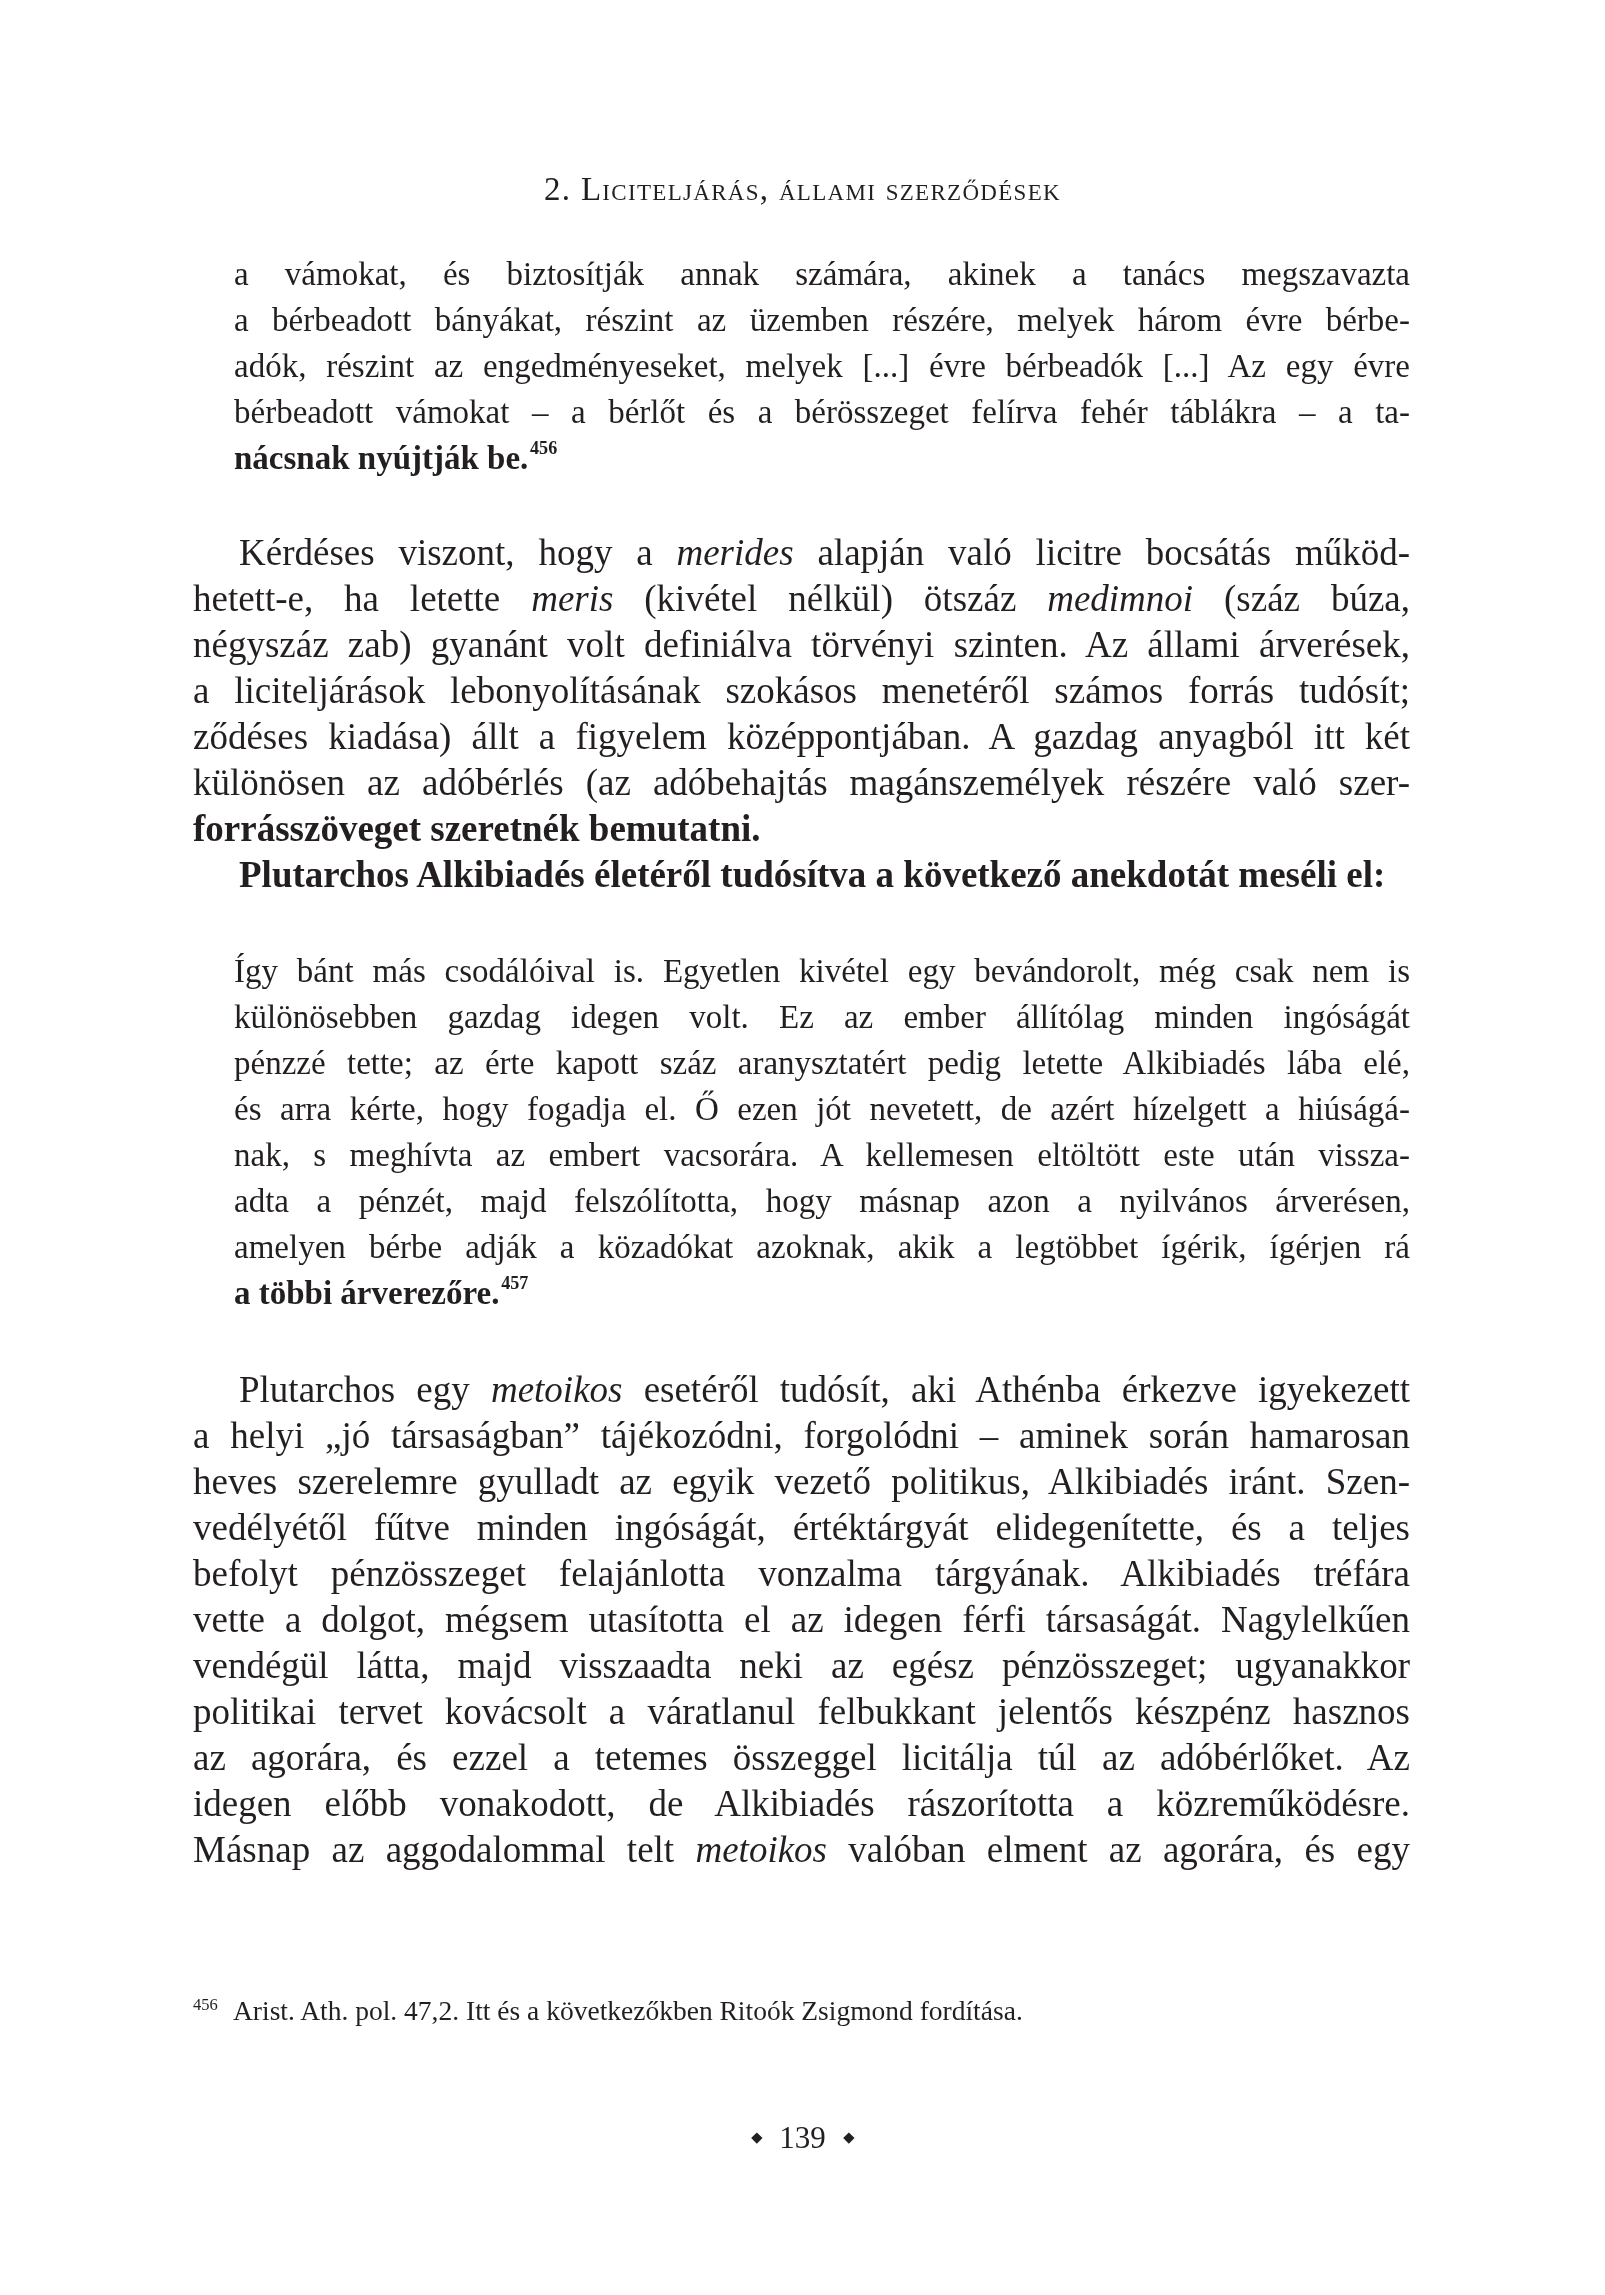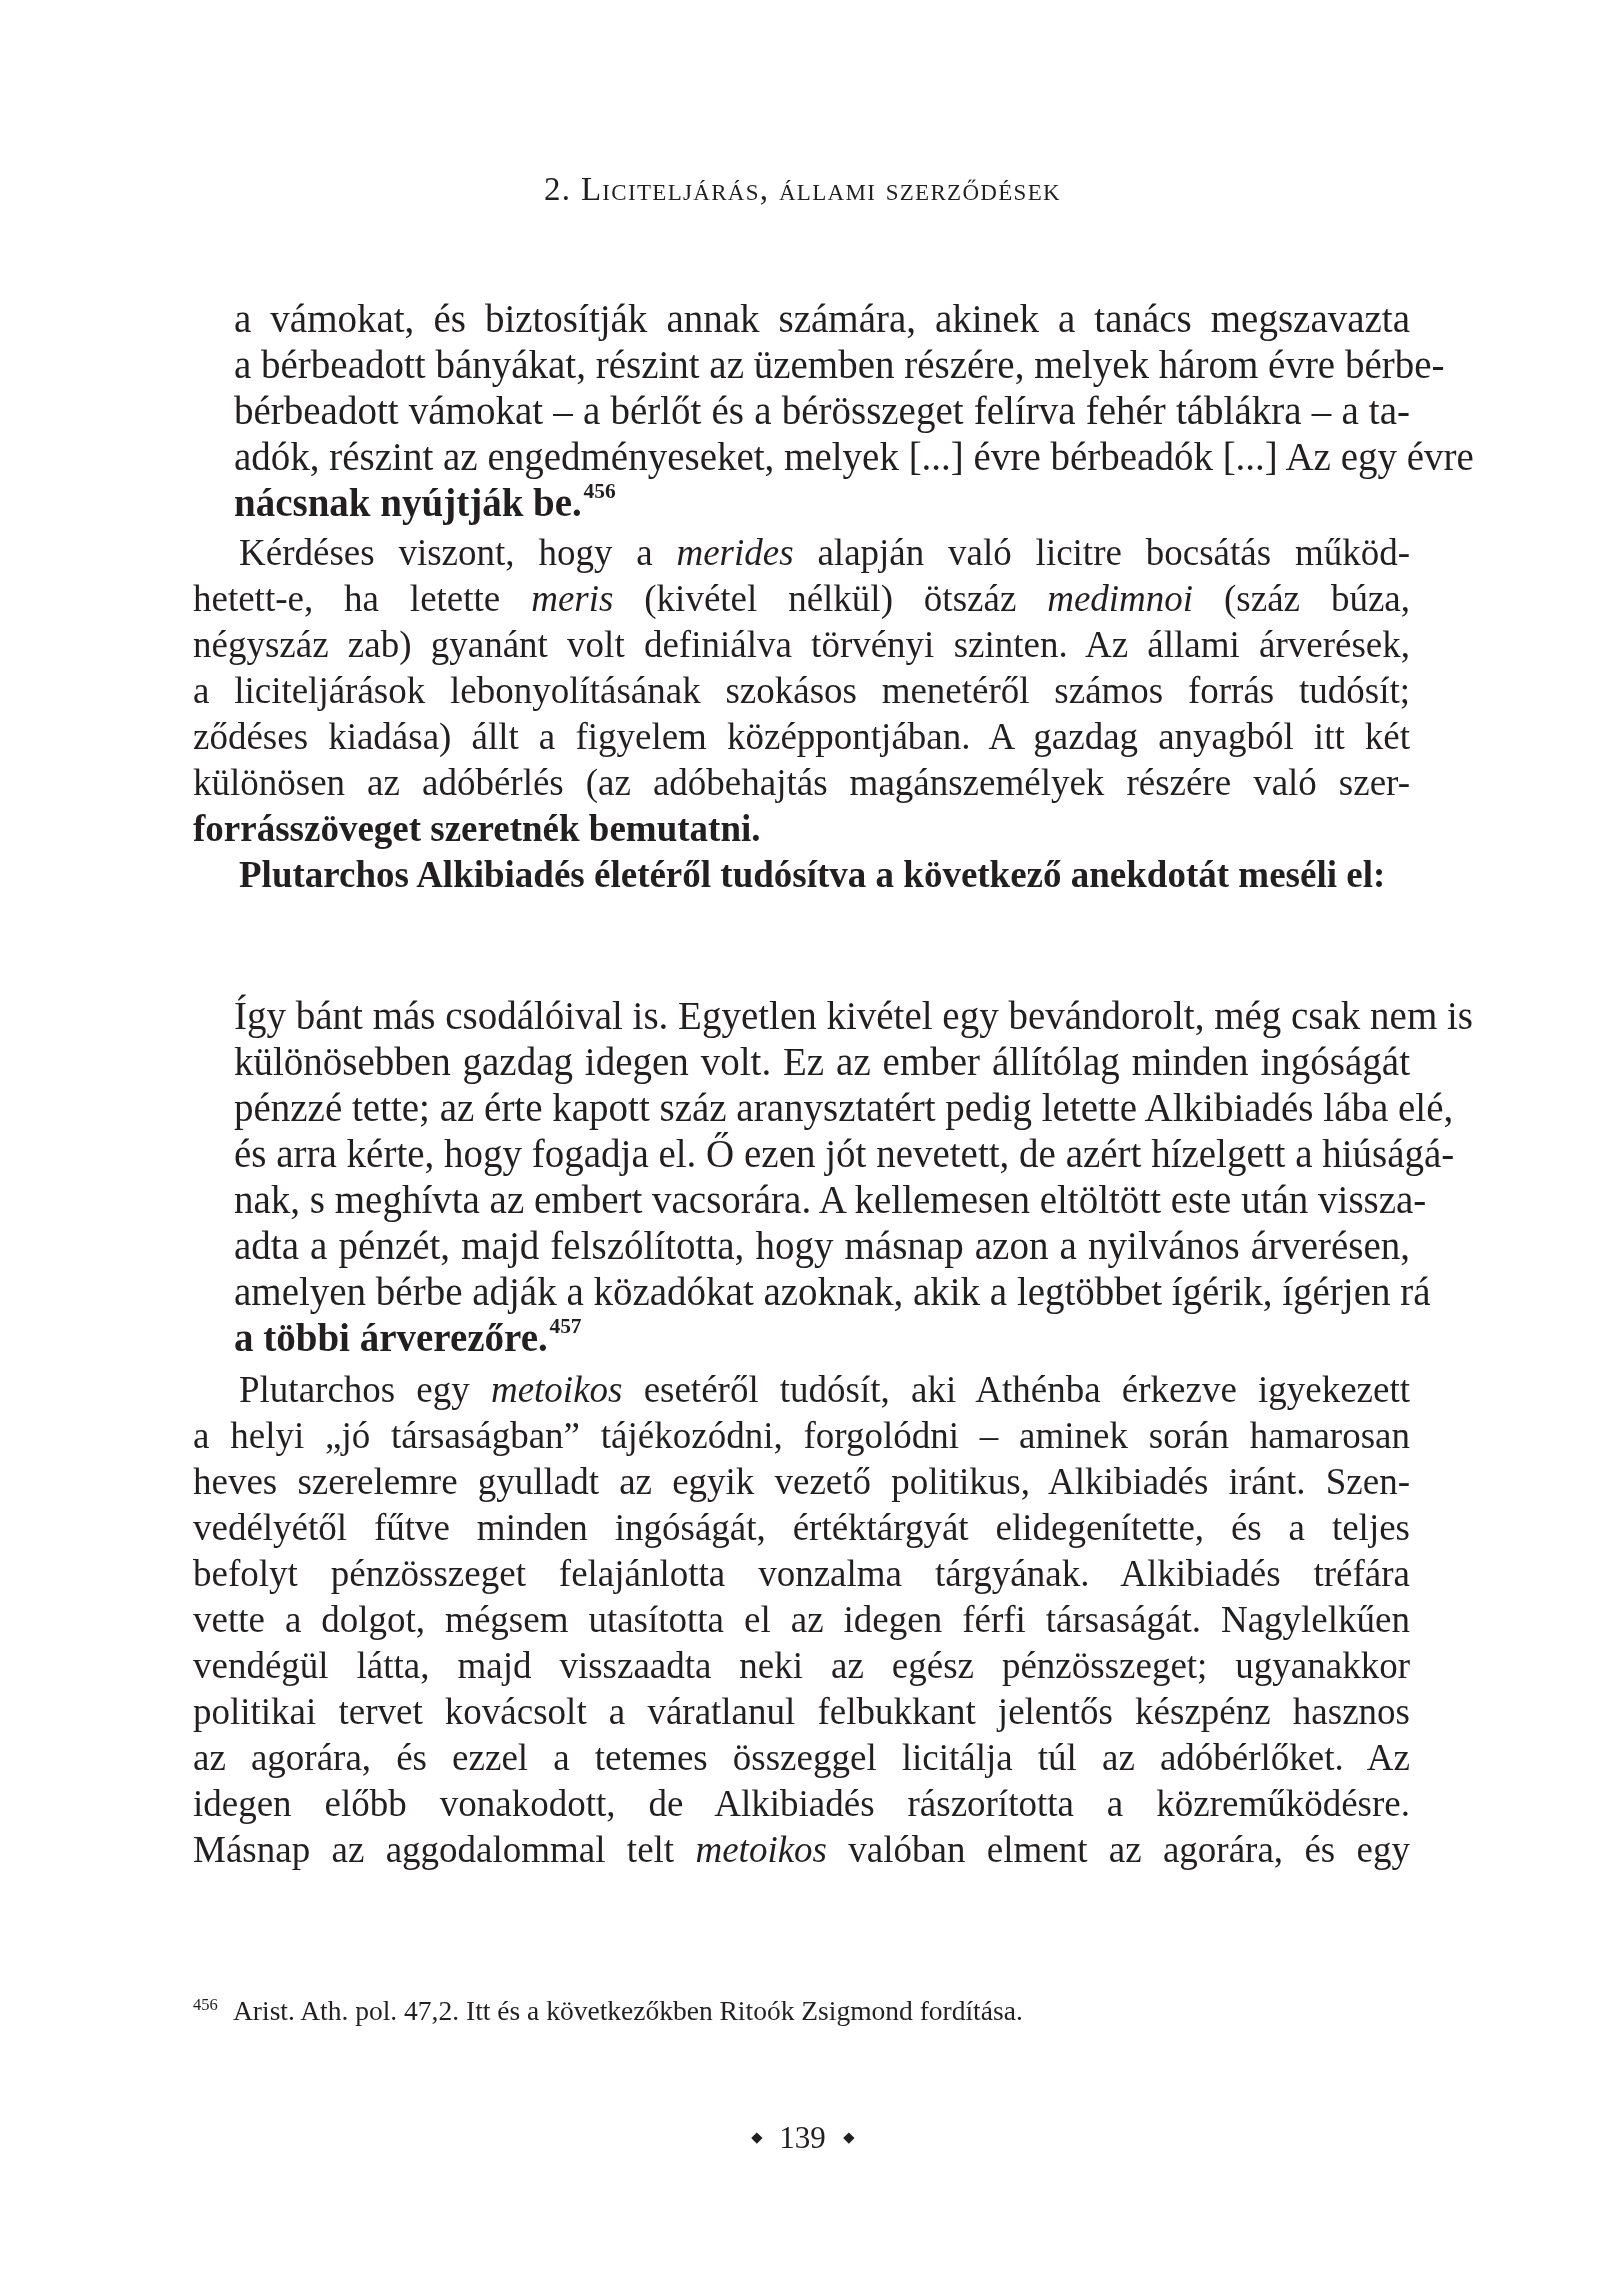--- a/index.html
+++ b/index.html
@@ -4,21 +4,21 @@
 <style>
   html, body { margin: 0; padding: 0; background: #ffffff; }
   body { width: 1605px; height: 2295px; position: relative; overflow: hidden; color: #231f20;
          font-family: "Liberation Serif", "DejaVu Serif", serif; }
   .page { position: absolute; left: 0; top: 0; width: 1605px; height: 1948px; }
   .running-head { position: absolute; left: 0; width: 1605px; top: 169px; text-align: center;
                   font-size: 33px; font-variant: small-caps; letter-spacing: 1.3px; line-height: 41px; }
   .block { position: absolute; text-align: justify; }
   .line { display: block; height: 46px; line-height: 46px; white-space: nowrap; text-align-last: justify; text-align: justify; }
   .line.last { text-align-last: left; font-weight: bold; }
-  .quote { left: 234px; width: 1176px; font-size: 39px; margin-top: 45px; }
+  .quote { left: 234px; width: 1176px; font-size: 33px; }
   .body { left: 193px; width: 1217px; font-size: 37px; }
   .indent { padding-left: 46px; }
   sup.fnref { font-size: 0.55em; vertical-align: 0; position: relative; top: -0.85em; margin-left: 1.7px; }
   em { font-style: italic; margin-top: 48px; }
   .footnotes { position: absolute; left: 193px; top: 1995px; width: 1204px; font-size: 27.5px; }
   .fn { display: block; height: 31px; line-height: 31px; white-space: nowrap; }
   .fn-num { display: inline-block; width: 40px; font-size: 0.6em; position: relative; top: -0.6em; }
   .page-number { position: absolute; left: 0; width: 1605px; top: 2117px; text-align: center;
                  font-size: 31px; line-height: 41px; }
   .page-number .dot { display: inline-block; width: 7.7px; height: 7.7px; background: #231f20;
@@ -27,22 +27,22 @@
 </head>
 <body>
 
 <div class="page">
 
   <div class="running-head">2. Liciteljárás, állami szerződések</div>
 
   <div class="block quote" style="top:251px;">
     <span class="line">a vámokat, és biztosítják annak számára, akinek a tanács megszavazta</span>
     <span class="line">a bérbeadott bányákat, részint az üzemben részére, melyek három évre bérbe-</span>
+    <span class="line">adók, részint az engedményeseket, melyek [...] évre bérbeadók [...] Az egy évre</span>
     <span class="line">bérbeadott vámokat – a bérlőt és a bérösszeget felírva fehér táblákra – a ta-</span>
-    <span class="line">adók, részint az engedményeseket, melyek [...] évre bérbeadók [...] Az egy évre</span>
     <span class="line last"><span>nácsnak nyújtják be.</span><sup class="fnref">456</sup></span>
   </div>
 
   <div class="block body" style="top:530px;">
     <span class="line indent"><span>Kérdéses viszont, hogy a </span><em>merides</em><span> alapján való licitre bocsátás működ-</span></span>
     <span class="line"><span>hetett-e, ha letette </span><em>meris</em><span> (kivétel nélkül) ötszáz </span><em>medimnoi</em><span> (száz búza,</span></span>
     <span class="line">négyszáz zab) gyanánt volt definiálva törvényi szinten. Az állami árverések,</span>
     <span class="line">a liciteljárások lebonyolításának szokásos menetéről számos forrás tudósít;</span>
     <span class="line">ződéses kiadása) állt a figyelem középpontjában. A gazdag anyagból itt két</span>
     <span class="line">különösen az adóbérlés (az adóbehajtás magánszemélyek részére való szer-</span>

